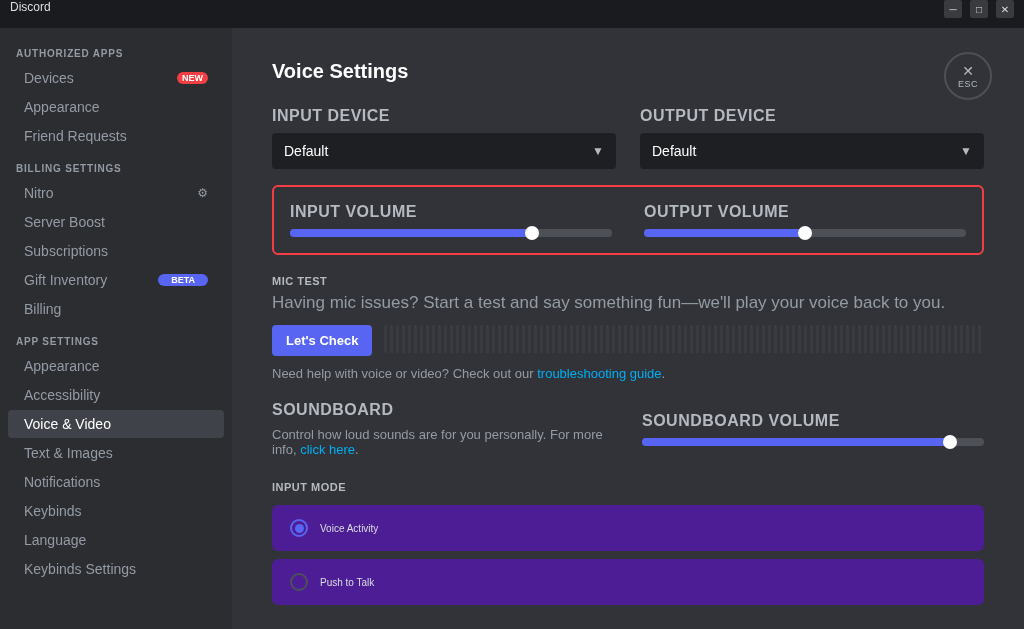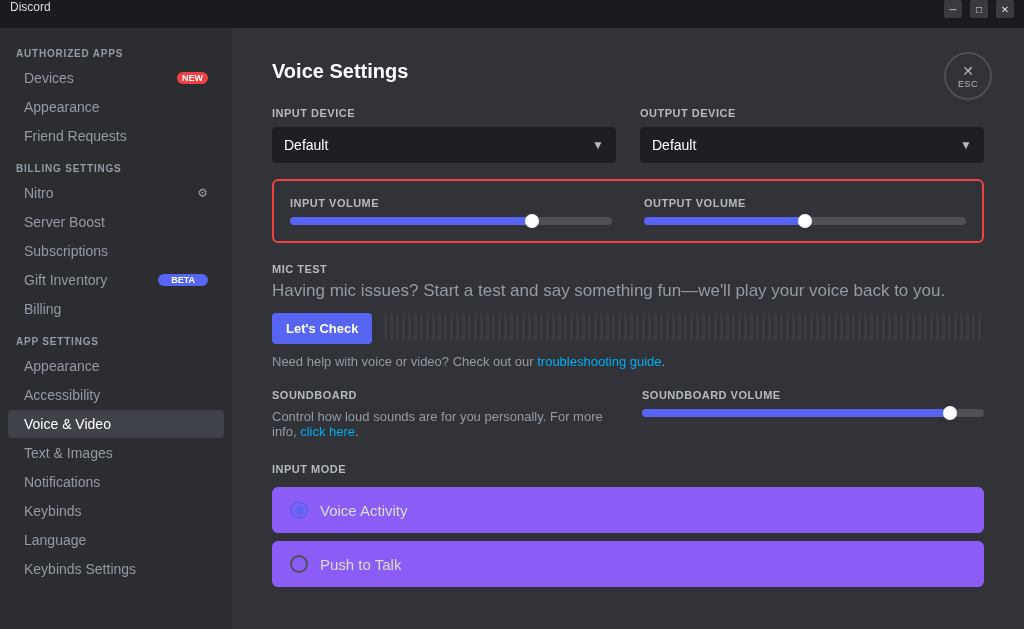--- a/index.html
+++ b/index.html
@@ -142,21 +142,21 @@
     }
     .section-row {
       display: flex;
       gap: 24px;
       margin-bottom: 16px;
     }
     .section-col {
       flex: 1;
     }
     .field-label {
-      font-size: 11px;
+      font-size: 16px;
       font-weight: 700;
       color: #b5bac1;
       text-transform: uppercase;
       letter-spacing: 0.5px;
       margin-bottom: 8px;
     }
     .select-wrapper {
       position: relative;
     }
     .select-box {
@@ -268,21 +268,21 @@
     .help-text a, .link {
       color: #00aff4;
       text-decoration: none;
     }
     .soundboard-section {
       margin-bottom: 24px;
     }
     .soundboard-row {
       display: flex;
       gap: 28px;
-      align-items: flex-start;
+      align-items: center;
     }
     .soundboard-info {
       flex: 1;
     }
     .soundboard-info p {
       font-size: 13px;
       color: #949ba4;
       margin-top: 4px;
     }
     .soundboard-volume {
@@ -291,28 +291,28 @@
     .input-mode-section {}
     .input-mode-label {
       font-size: 11px;
       font-weight: 700;
       color: #b5bac1;
       text-transform: uppercase;
       letter-spacing: 0.5px;
       margin-bottom: 12px;
     }
     .radio-option {
-      background: #8b5cf6;
+      background: #4c1d95;
       border-radius: 6px;
       padding: 14px 18px;
       margin-bottom: 8px;
       display: flex;
       align-items: center;
       gap: 12px;
-      font-size: 15px;
+      font-size: 10px;
       color: #dcddde;
       font-weight: 500;
     }
     .radio-circle {
       width: 18px;
       height: 18px;
       border-radius: 50%;
       border: 2px solid #5865f2;
       flex-shrink: 0;
       display: flex;

